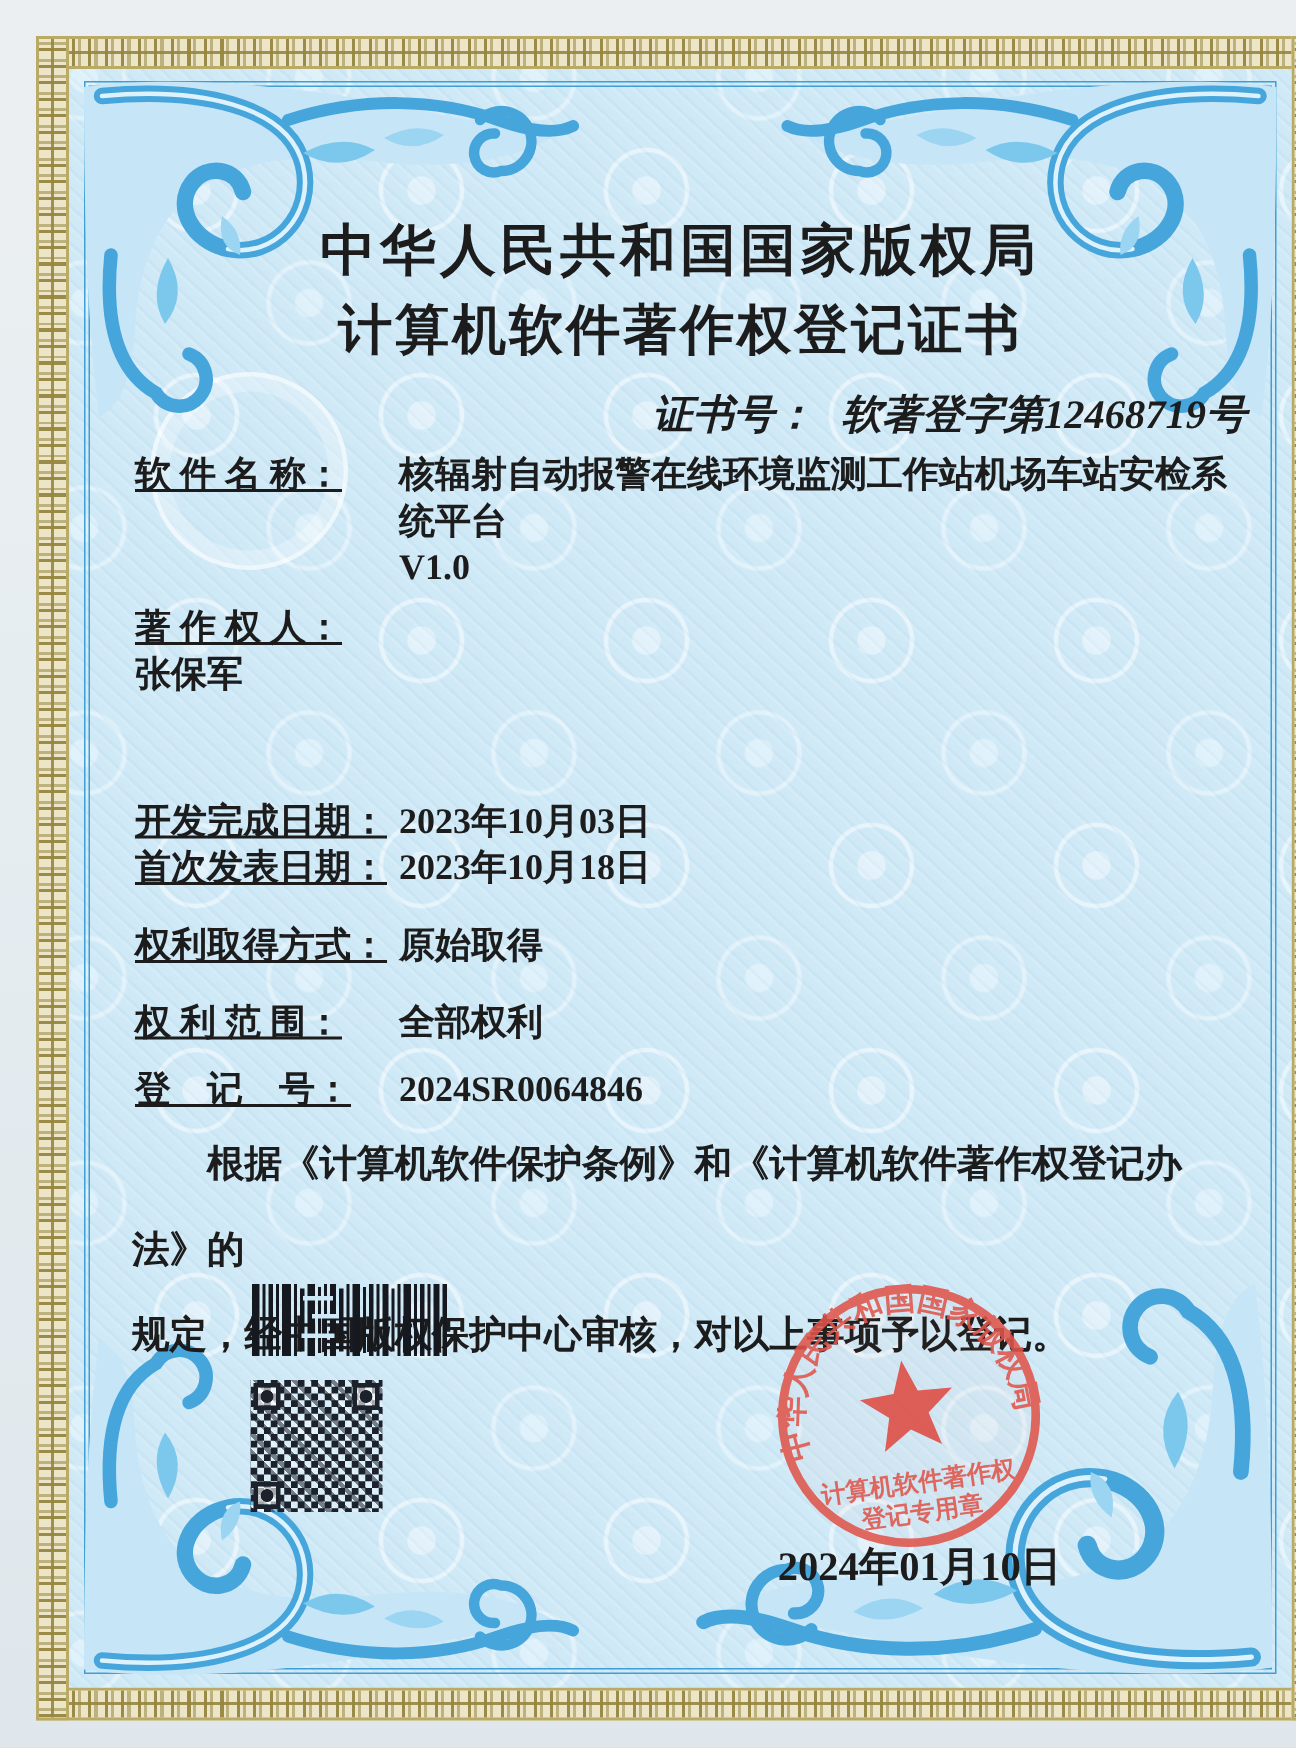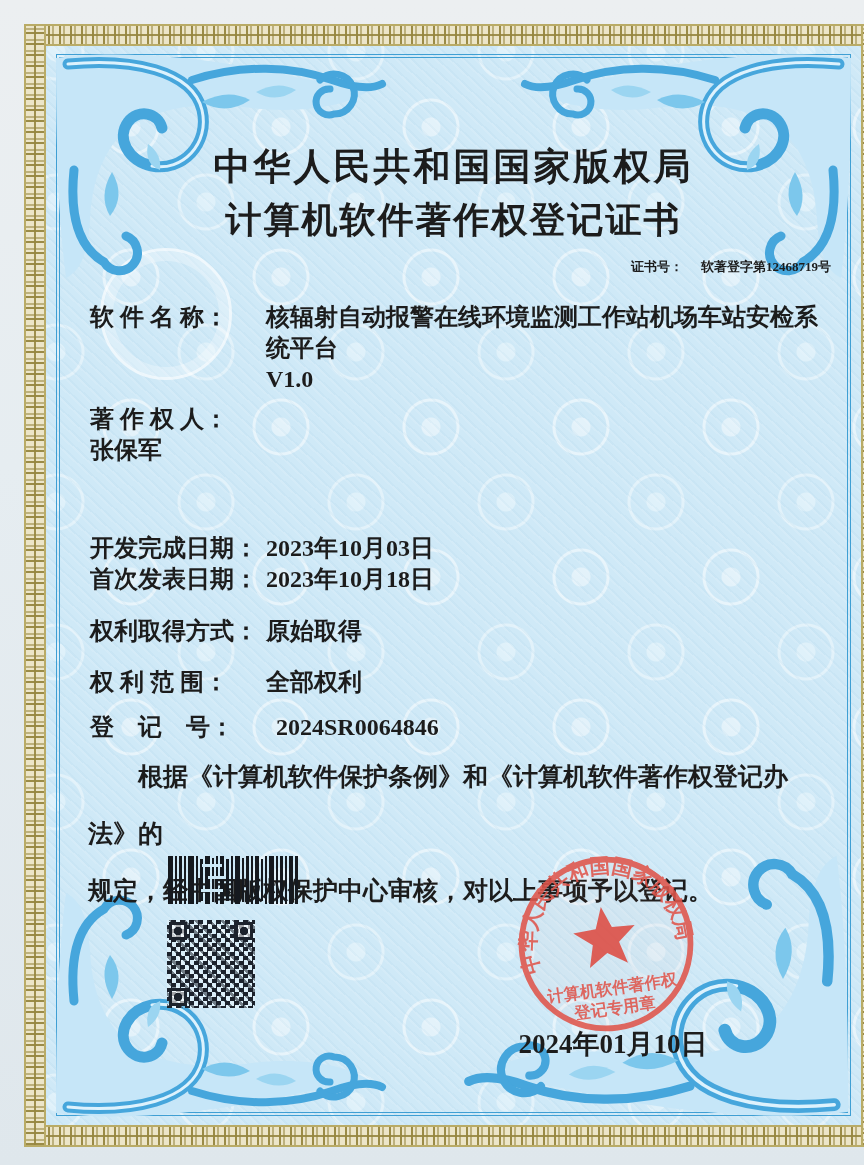--- a/index.html
+++ b/index.html
@@ -38,29 +38,29 @@
   .orn{position:absolute;pointer-events:none;}
   .orn.tl{left:52px;top:50px;}
   .orn.tr{right:52px;top:50px;transform:scaleX(-1);}
   .orn.bl{left:52px;bottom:44px;transform:scaleY(-1);}
   .orn.br{right:52px;bottom:44px;transform:scale(-1,-1);}
   
   .authority{position:absolute;top:142px;left:0;right:0;text-align:center;
     font-size:37px;font-weight:bold;letter-spacing:3px;}
   .cert-title{position:absolute;top:196px;left:0;right:0;text-align:center;
     font-size:36px;font-weight:bold;letter-spacing:2px;}
-  .certno{position:absolute;top:258px;right:76px;font-size:13px;font-weight:bold;}
+  .certno{position:absolute;top:258px;right:76px;font-size:27px;font-weight:bold;font-style:italic;}
   .certno .val{margin-left:18px;}
   .fields{position:absolute;top:302px;left:90px;right:64px;}
   .f-row{display:flex;font-size:24px;font-weight:bold;line-height:31px;}
-  .f-label{flex:none;width:176px;}
+  .f-label{flex:none;width:176px;text-decoration:underline;}
   .f-value{white-space:pre-line;}
   .f-row.r2{margin-top:9px;flex-direction:column;}  .f-row.r3{margin-top:67px;}
   .f-row.r4{} .f-row.r5{margin-top:21px;}
-  .f-row.r6{margin-top:20px;} .f-row.r7{margin-top:14px;gap:10px;}
+  .f-row.r6{margin-top:20px;} .f-row.r7{margin-top:14px;}
   .statement{position:absolute;top:748px;left:88px;right:78px;
     font-size:25px;font-weight:bold;line-height:57px;white-space:pre-line;}
   
   .barcode{position:absolute;left:168px;top:856px;width:132px;height:48px;}
   .qr{position:absolute;left:167px;top:920px;width:88px;height:88px;
     background:
       repeating-linear-gradient(45deg, rgba(28,34,44,.55) 0 3px, transparent 3px 9px),
       repeating-conic-gradient(#1c222c 0% 25%, rgba(255,255,255,.25) 0% 50%);
     background-size:auto, 9px 9px;}
   .finder{position:absolute;width:18px;height:18px;border:3px solid #1c222c;background:

